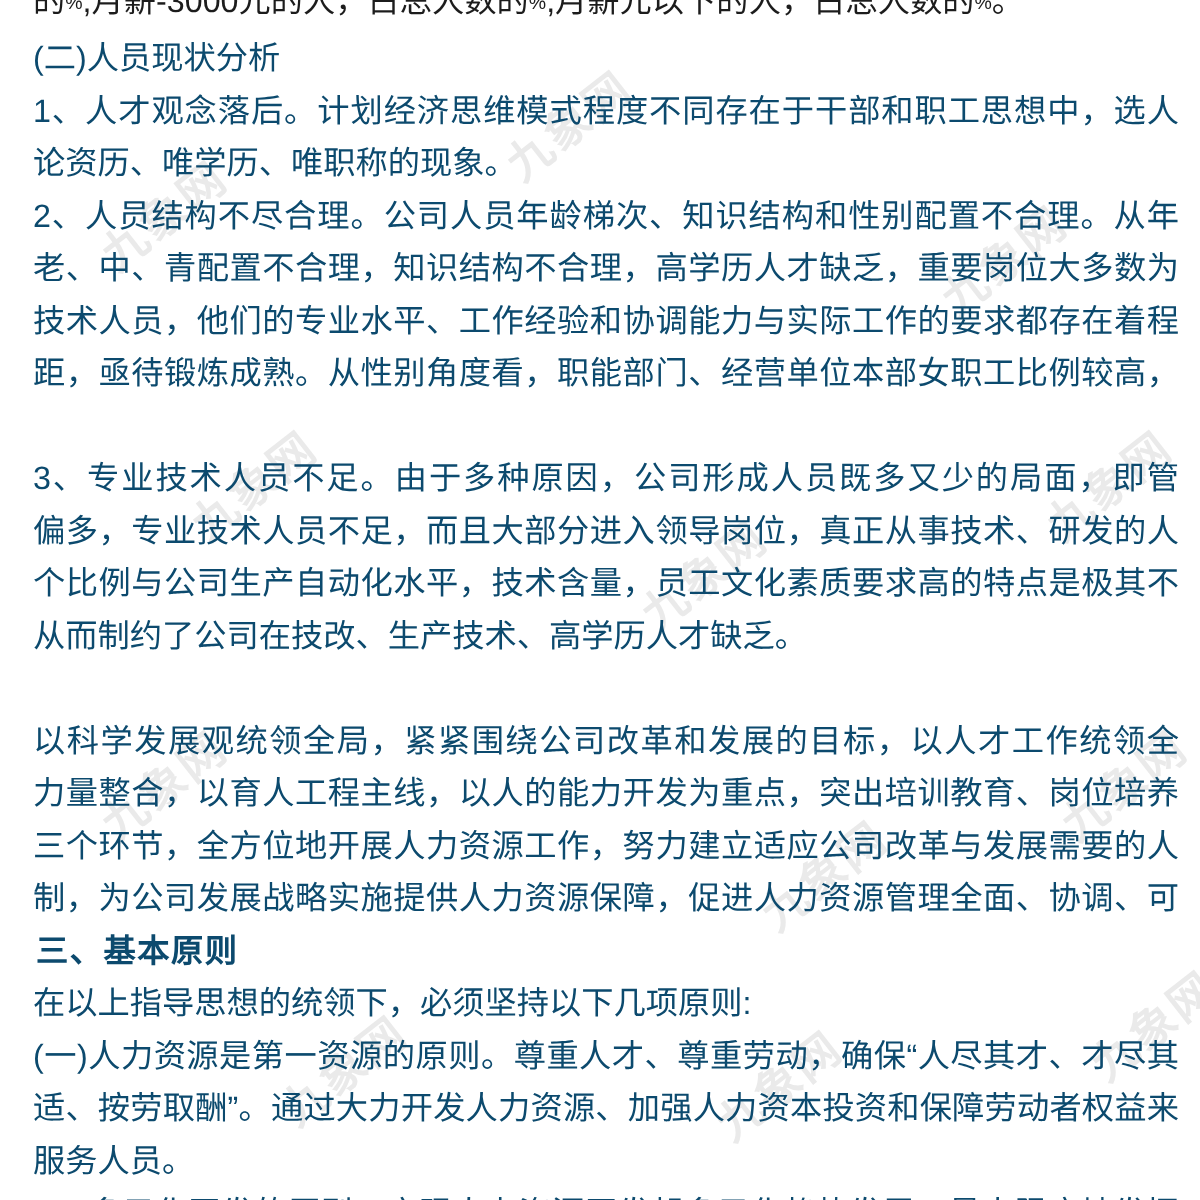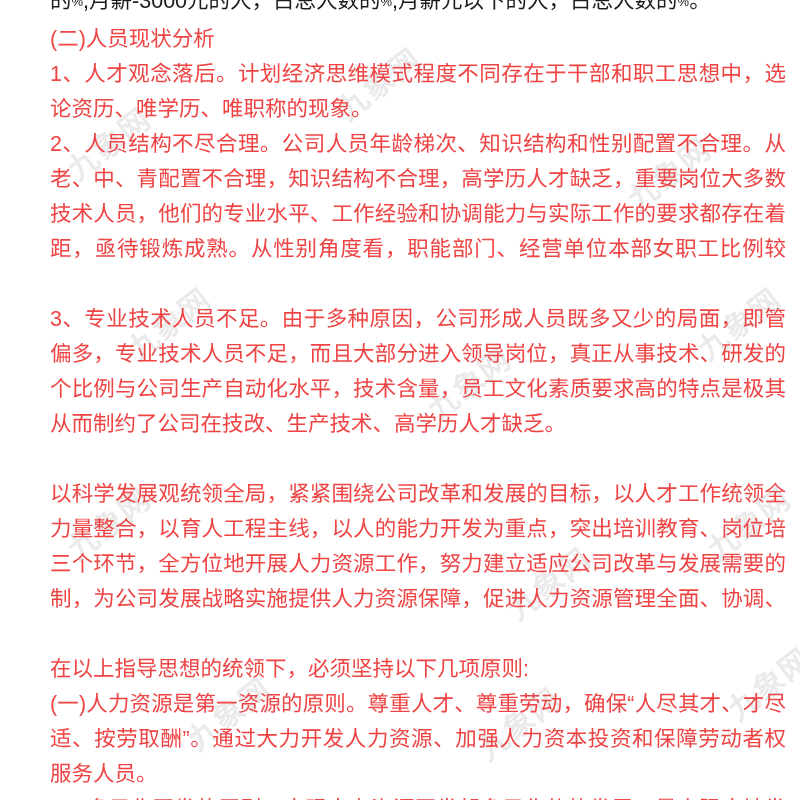--- a/index.html
+++ b/index.html
@@ -37,31 +37,30 @@
     opacity: 0.55;
     font-family: "Liberation Sans", "DejaVu Sans", sans-serif;
   }
 
   
   #doc {
     position: absolute;
     inset: 0;
     z-index: 3;
     padding: 0;
-    margin-left: 28px;
   }
 
   .line {
     position: absolute;
     left: 22px;
     right: 14px;
     height: 35px;
     line-height: 35px;
     font-size: 21.5px;
-    color: #ef4444;
+    color: #0c4a6e;
     white-space: nowrap;
     letter-spacing: 0px;
   }
   .line.justify {
     white-space: normal;
     text-align: justify;
     text-align-last: justify;
     overflow: hidden;
   }
   .line.heading {
@@ -108,20 +107,21 @@
       <div class="line justify" style="top: 197px;">技术人员，他们的专业水平、工作经验和协调能力与实际工作的要求都存在着程度不同的差</div>
       <div class="line justify" style="top: 232px;">距，亟待锻炼成熟。从性别角度看，职能部门、经营单位本部女职工比例较高，难以满足一</div>
       <div class="line justify" style="top: 302px;">3、专业技术人员不足。由于多种原因，公司形成人员既多又少的局面，即管理、服务人员</div>
       <div class="line justify" style="top: 337px;">偏多，专业技术人员不足，而且大部分进入领导岗位，真正从事技术、研发的人员很少，这</div>
       <div class="line justify" style="top: 372px;">个比例与公司生产自动化水平，技术含量，员工文化素质要求高的特点是极其不相适应的，</div>
       <div class="line" style="top: 407px;">从而制约了公司在技改、生产技术、高学历人才缺乏。</div>
       <div class="line justify" style="top: 477px;">以科学发展观统领全局，紧紧围绕公司改革和发展的目标，以人才工作统领全局，加强人才</div>
       <div class="line justify" style="top: 512px;">力量整合，以育人工程主线，以人的能力开发为重点，突出培训教育、岗位培养和实践锻炼</div>
       <div class="line justify" style="top: 547px;">三个环节，全方位地开展人力资源工作，努力建立适应公司改革与发展需要的人才工作新机</div>
       <div class="line justify" style="top: 582px;">制，为公司发展战略实施提供人力资源保障，促进人力资源管理全面、协调、可持续发展。</div>
+      <div class="line heading" style="top: 617px;">三、基本原则</div>
       <div class="line" style="top: 652px;">在以上指导思想的统领下，必须坚持以下几项原则:</div>
       <div class="line justify" style="top: 687px;">(一)人力资源是第一资源的原则。尊重人才、尊重劳动，确保“人尽其才、才尽其用、能位相</div>
       <div class="line justify" style="top: 722px;">适、按劳取酬”。通过大力开发人力资源、加强人力资本投资和保障劳动者权益来推动企业</div>
       <div class="line" style="top: 757px;">服务人员。</div>
       <div class="line justify" style="top: 792px;">(二)多元化开发的原则。实现人力资源开发朝多元化趋势发展，最大限度地发挥多主体、多</div>
     </div>
 
 </div>
 
 </body></html>

